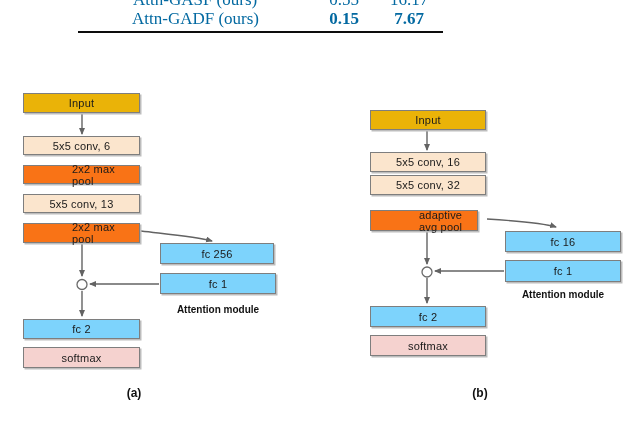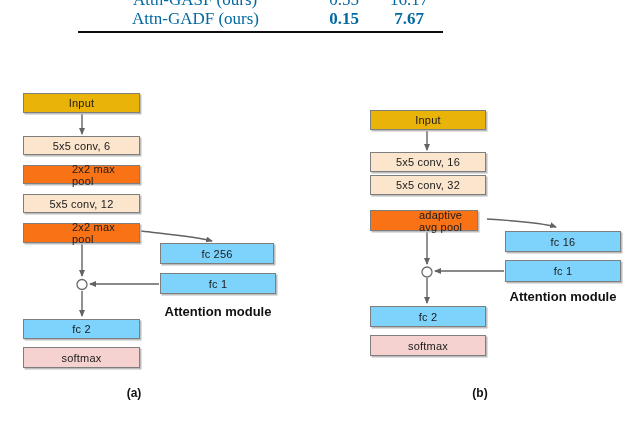--- a/index.html
+++ b/index.html
@@ -43,21 +43,21 @@
     letter-spacing: 0.2px;
   }
   .fill-input   { background: #eab308; }
   .fill-conv    { background: #fbe5cd; }
   .fill-pool    { background: #f97316; padding-left: 48px; }
   .fill-fc      { background: #7dd3fc; }
   .fill-softmax { background: #f5d2cf; }
 
   .attn-label {
     position: absolute;
-    font-size: 13px;
+    font-size: 10px;
     font-weight: bold;
     color: #111;
     text-align: center;
     white-space: nowrap;
   }
   .caption {
     position: absolute;
     font-size: 12px;
     font-weight: bold;
     color: #111;
@@ -106,21 +106,21 @@
   <path d="M427,278 L427,303" stroke="#636363" stroke-width="1.4" fill="none" marker-end="url(#ah)"></path>
   <path d="M504,271 L435,271" stroke="#636363" stroke-width="1.4" fill="none" marker-end="url(#ah)"></path>
   <path d="M487,219 C520,221 543,223 556,227" stroke="#636363" stroke-width="1.4" fill="none" marker-end="url(#ah)"></path>
   <circle cx="427" cy="272" r="5" fill="#ffffff" stroke="#6a6a6a" stroke-width="1.3"></circle>
 </svg>
 
 <div>
   <div class="node fill-input" style="left:23px;  top:93px;  width:117px; height:20px;">Input</div>
   <div class="node fill-conv" style="left:23px;  top:136px; width:117px; height:19px;text-align:right;">5x5 conv, 6</div>
   <div class="node fill-pool" style="left:23px;  top:165px; width:117px; height:19px;">2x2 max pool</div>
-  <div class="node fill-conv" style="left:23px;  top:194px; width:117px; height:19px;">5x5 conv, 12</div>
+  <div class="node fill-conv" style="left:23px;  top:194px; width:117px; height:19px;">5x5 conv, 13</div>
   <div class="node fill-pool" style="left:23px;  top:223px; width:117px; height:20px;">2x2 max pool</div>
   <div class="node fill-fc" style="left:160px; top:243px; width:114px; height:21px;">fc 256</div>
   <div class="node fill-fc" style="left:160px; top:273px; width:116px; height:21px;">fc 1</div>
   <div class="attn-label" style="left:160px; top:304px; width:116px;">Attention module</div>
   <div class="node fill-fc" style="left:23px;  top:319px; width:117px; height:20px;">fc 2</div>
   <div class="node fill-softmax" style="left:23px;  top:347px; width:117px; height:21px;">softmax</div>
   <div class="caption" style="left:119px; top:386px;">(a)</div>
 </div>
 
 <div>

